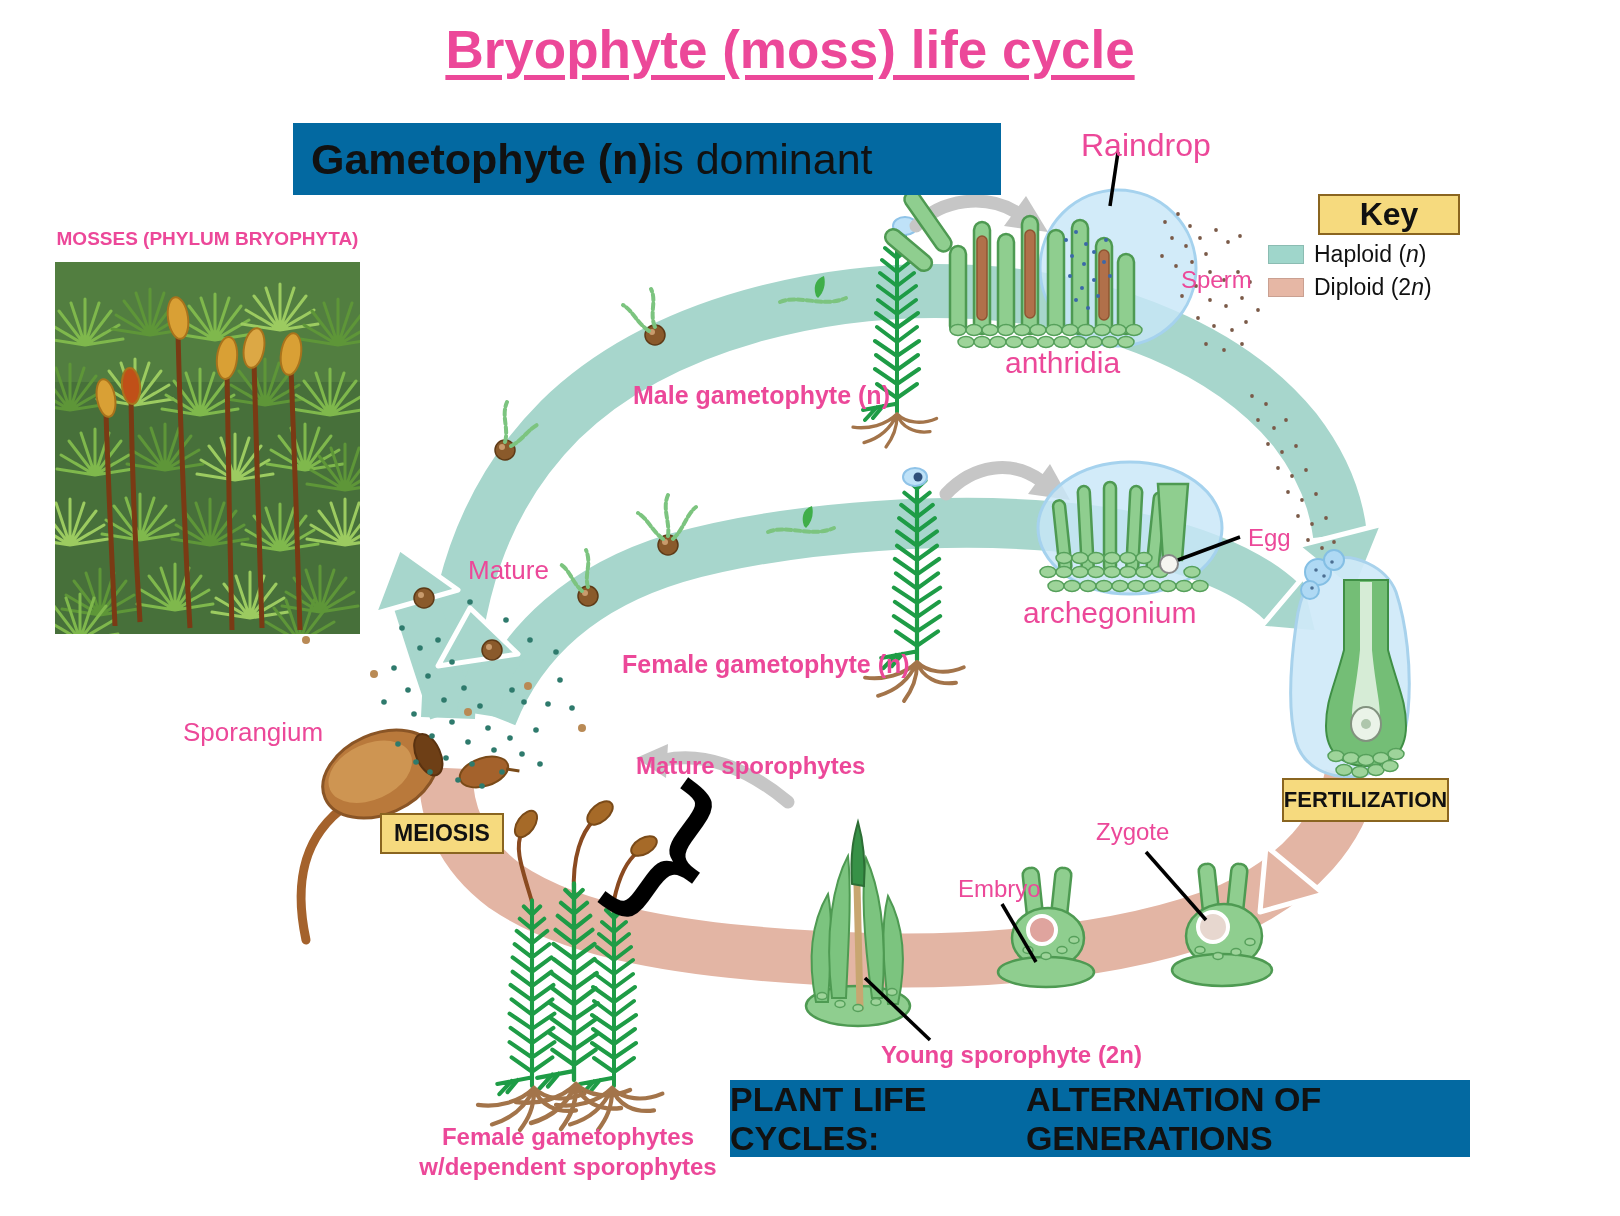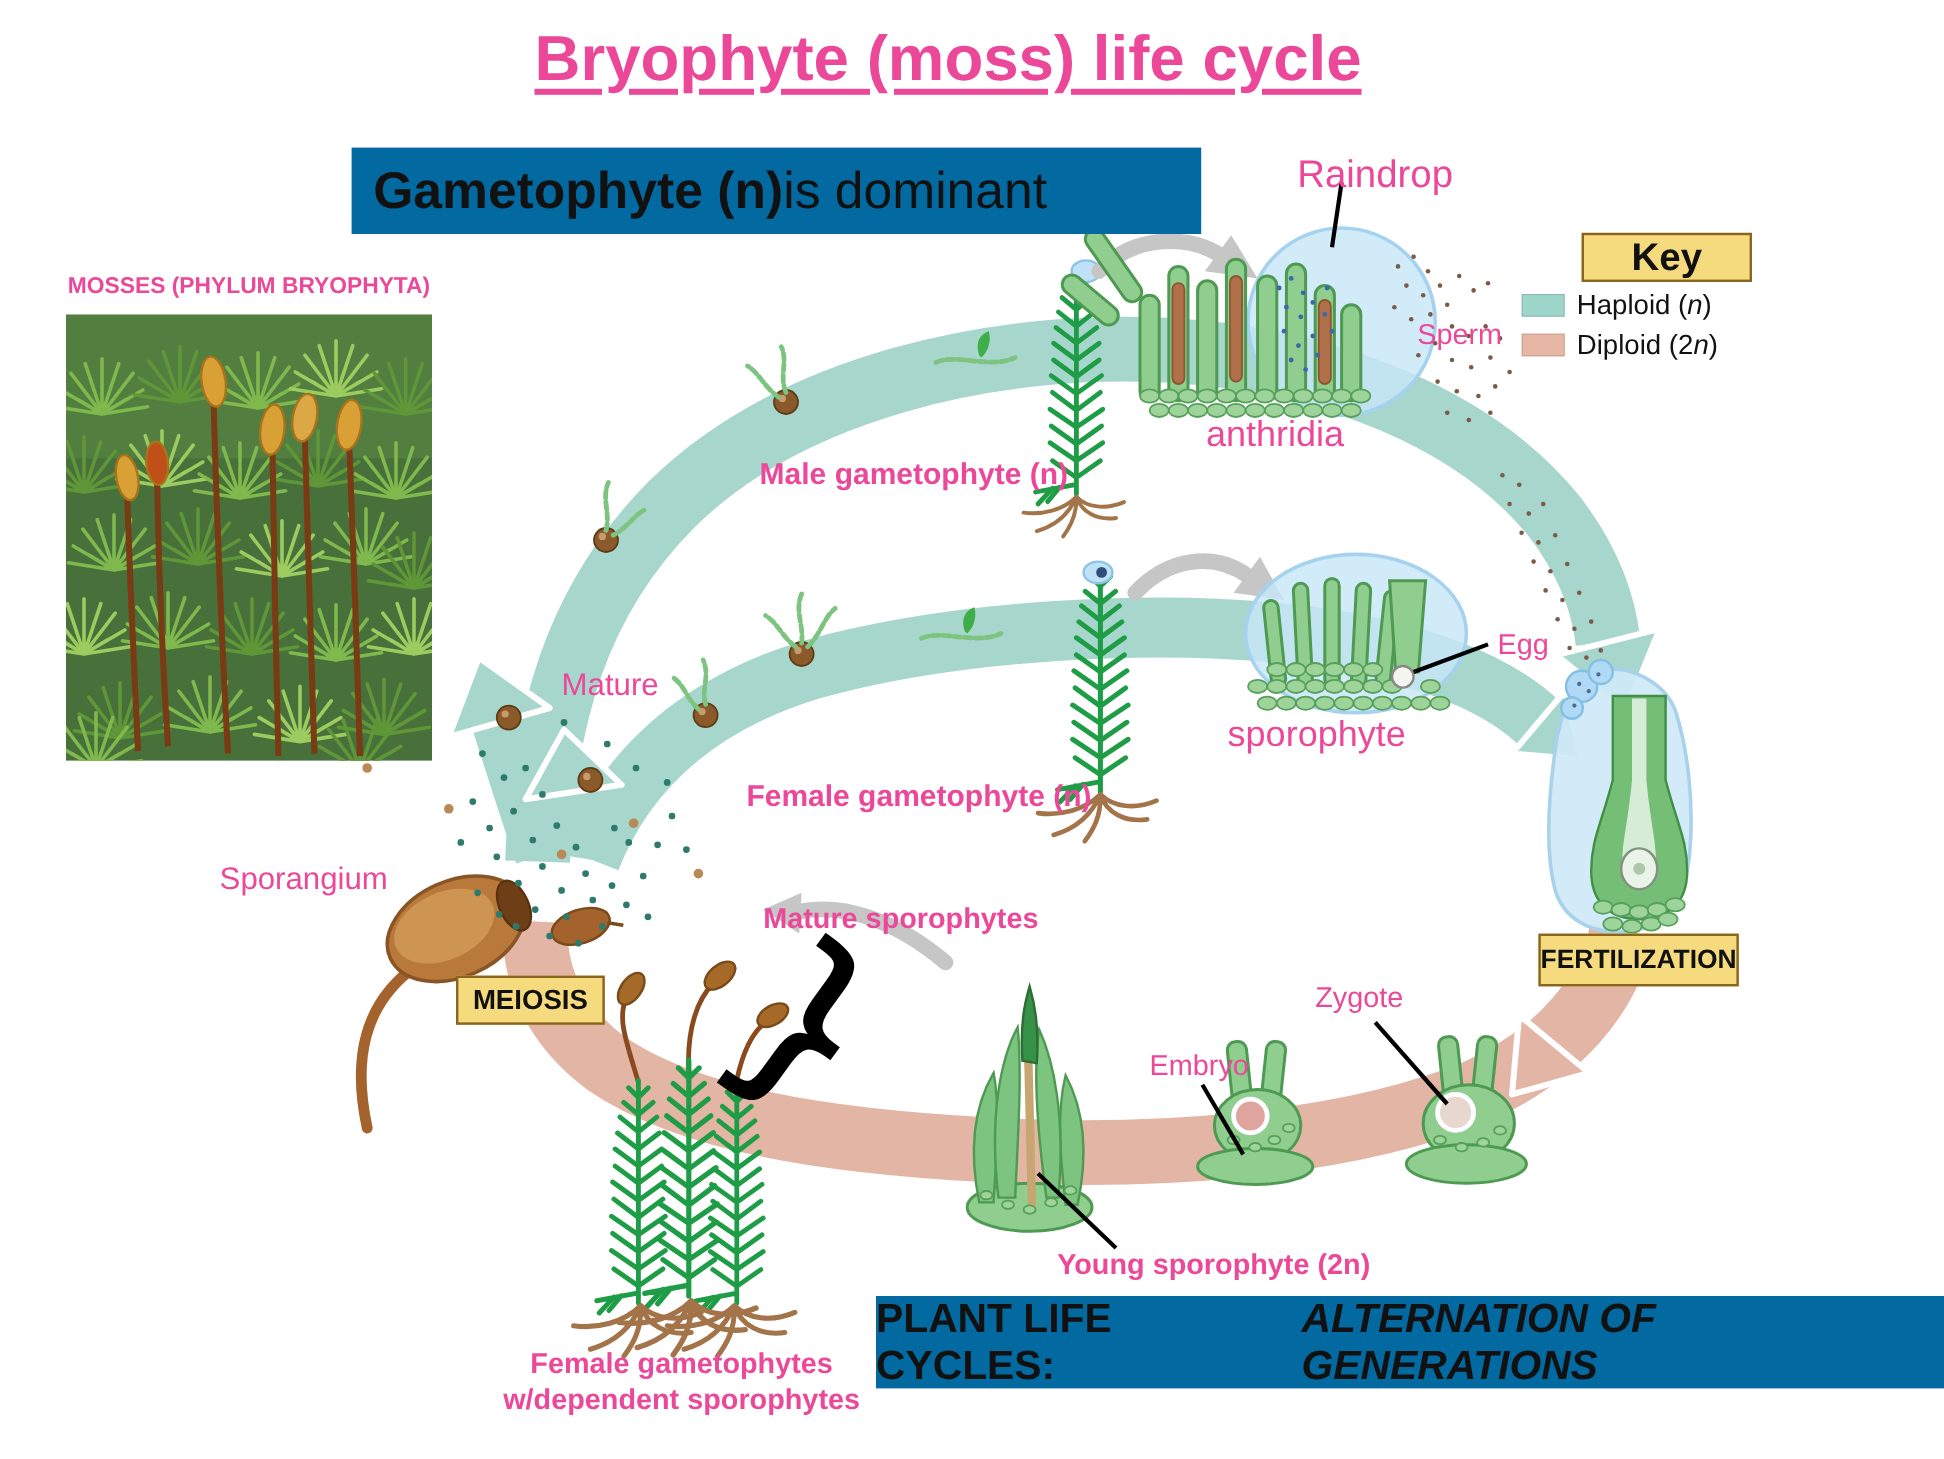--- a/index.html
+++ b/index.html
@@ -5,22 +5,22 @@
   html,body{margin:0;padding:0;background:#ffffff}
   .stage{position:relative;width:1620px;height:1216px;background:#fff;overflow:hidden;
          font-family:"Liberation Sans",sans-serif;color:#111}
   .art{position:absolute;left:0;top:0}
   .lbl{position:absolute;white-space:nowrap;color:#ec4899;line-height:1.15}
   .b{font-weight:700}
   .title{left:790px;top:20px;transform:translateX(-50%);font-size:53px;font-weight:700;
          text-decoration:underline;text-decoration-thickness:5px;text-underline-offset:7px}
   .hlbox{position:absolute;background:#0369a1;display:flex;align-items:center}
   .subtitle{left:293px;top:123px;width:690px;height:72px;font-size:43px;padding-left:18px}
-  .banner{left:730px;top:1080px;width:890px;height:77px;font-size:34px;justify-content:center}
-  .banner .it{font-style:italic;margin-left:10px}
+  .banner{left:730px;top:1080px;width:740px;height:77px;font-size:34px;justify-content:center}
+  .banner .it{margin-left:10px}
   .banner .b, .subtitle .b{font-weight:700}
   .tanbox{position:absolute;background:#F6DA7E;border:2px solid #8A6520;color:#111;
           display:flex;align-items:center;justify-content:center;font-weight:700}
   .caption{left:55px;top:228px;width:305px;text-align:center;font-size:19px;font-weight:700}
   .keywrap{position:absolute;left:1268px;top:194px;width:210px}
   .keyhead{position:relative;margin-left:50px;width:138px;height:37px;background:#F6DA7E;
            border:2px solid #8A6520;display:flex;align-items:center;justify-content:center;
            font-weight:700;font-size:32px}
   .keyitem{display:flex;align-items:center;margin-top:6px;font-size:23px}
   .keyitem .sw{width:34px;height:17px;margin-right:10px;border:1px solid rgba(0,0,0,.12)}
@@ -544,21 +544,21 @@
         <i>n</i>
         <span>)</span>
     </div>
   </div>
 
   <div class="lbl" style="left:1081px;top:127px;font-size:32px">Raindrop</div>
   <div class="lbl" style="left:1181px;top:266px;font-size:24px">Sperm</div>
   <div class="lbl" style="left:1005px;top:346px;font-size:30px">anthridia</div>
   <div class="lbl b" style="left:633px;top:381px;font-size:25px">Male gametophyte (n)</div>
   <div class="lbl" style="left:1248px;top:524px;font-size:24px">Egg</div>
-  <div class="lbl" style="left:1023px;top:596px;font-size:30px">sporophyte</div>
+  <div class="lbl" style="left:1023px;top:596px;font-size:30px">archegonium</div>
   <div class="lbl b" style="left:622px;top:650px;font-size:25px">Female gametophyte (n)</div>
   <div class="lbl" style="left:468px;top:556px;font-size:26px">Mature</div>
   <div class="lbl" style="left:183px;top:718px;font-size:26px">Sporangium</div>
   <div class="lbl b" style="left:636px;top:752px;font-size:24px">Mature sporophytes</div>
 
   <div class="tanbox" style="left:380px;top:813px;width:120px;height:37px;font-size:23px">MEIOSIS</div>
   <div class="tanbox" style="left:1282px;top:778px;width:163px;height:40px;font-size:22px">FERTILIZATION</div>
 
   <div class="lbl" style="left:1096px;top:818px;font-size:24px">Zygote</div>
   <div class="lbl" style="left:958px;top:875px;font-size:24px">Embryo</div>

